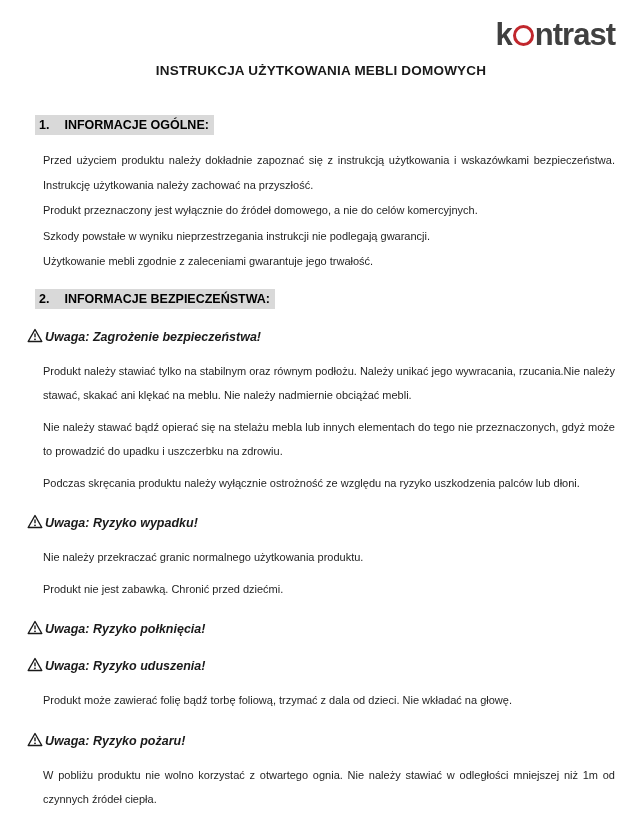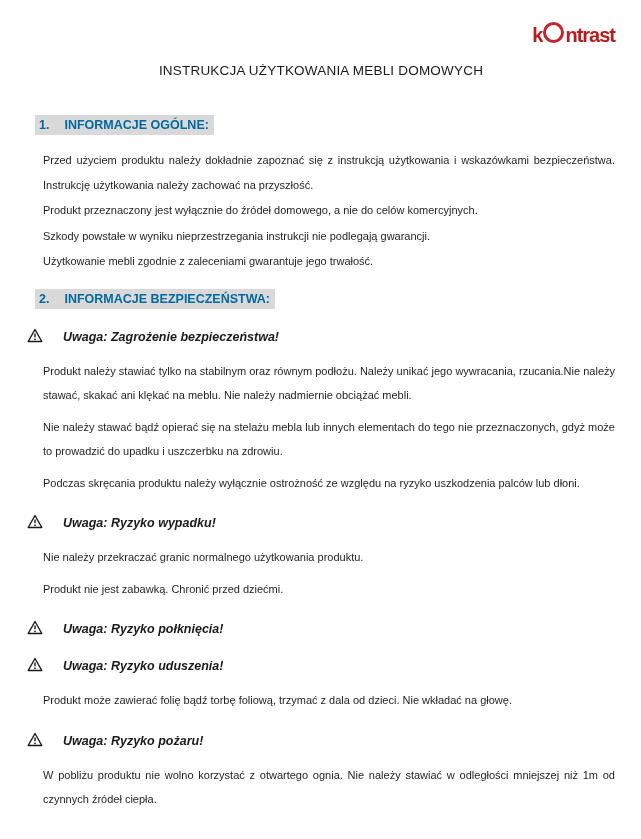--- a/index.html
+++ b/index.html
@@ -11,75 +11,75 @@
     font-family:"Liberation Sans","DejaVu Sans",sans-serif;
     color:#1f1f1f;
     box-sizing:border-box;
     padding:18px 26px 0 27px;
   }
   
   .logo-row{text-align:right;padding-right:0px;height:38px;}
   .logo{
     display:inline-block;
     font-weight:700;
-    font-size:20px;
+    font-size:31px;
     letter-spacing:-1px;
-    color:#b91c1c;
+    color:#404040;
     line-height:34px;
     white-space:nowrap;
   }
   .logo .o-ring{
     display:inline-block;
     width:15px;height:15px;
     border:3.2px solid #c1272d;
     border-radius:50%;
     margin:0 1px;
     vertical-align:baseline;
     position:relative;top:1px;
   }
   
   .doc-title{
     text-align:center;
-    font-weight:400;
+    font-weight:700;
     font-size:13.5px;
     letter-spacing:.2px;
     margin-top:7px;
     color:#1a1a1a;
   }
   
   .sec-heading{
     margin-top:37px;
     margin-left:8px;
   }
   .sec-heading .hl{
     display:inline-block;
     background:#d9d9d9;
     font-weight:700;
     font-size:12.5px;
     padding:3px 5px 3px 4px;
-    color:#0369a1;
+    color:#000000;
     text-align:center;
   }
   .sec-heading .num{margin-right:15px;}
   .sec-heading.second{margin-top:15px;}
   
   .para{
     font-size:11px;
     line-height:24.5px;
     text-align:justify;
     margin:0 0 1px 16px;
     color:#1f1f1f;
   }
   .para.first{margin-top:13px;}
   .warn-block .para{margin-bottom:7px;}
   
   .warn-heading{
     display:flex;
     align-items:center;
-    gap:19px;
+    gap:1px;
     margin-top:19px;
     margin-bottom:13px;
     font-weight:700;
     font-style:italic;
     font-size:12.5px;
     color:#1a1a1a;
   }
   .warn-heading .tri{flex:0 0 auto;display:inline-block;margin-right:1px;}
 </style>
 </head>

